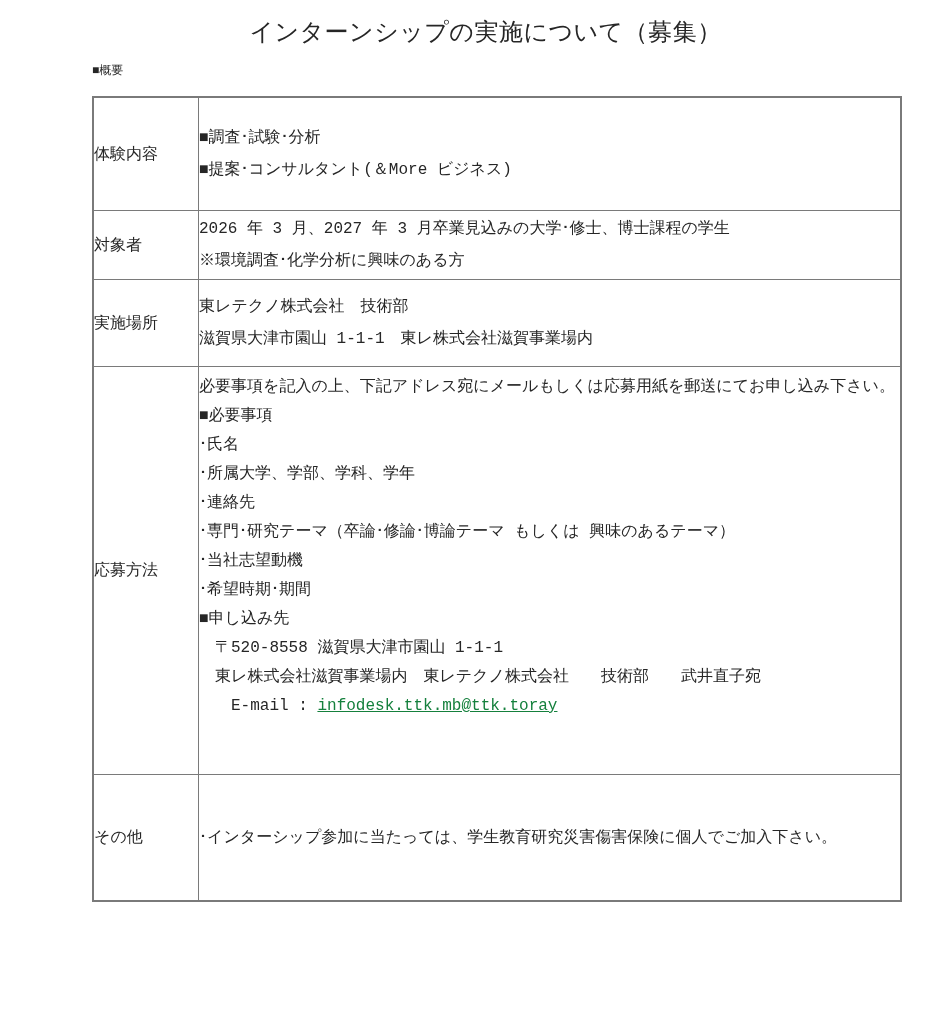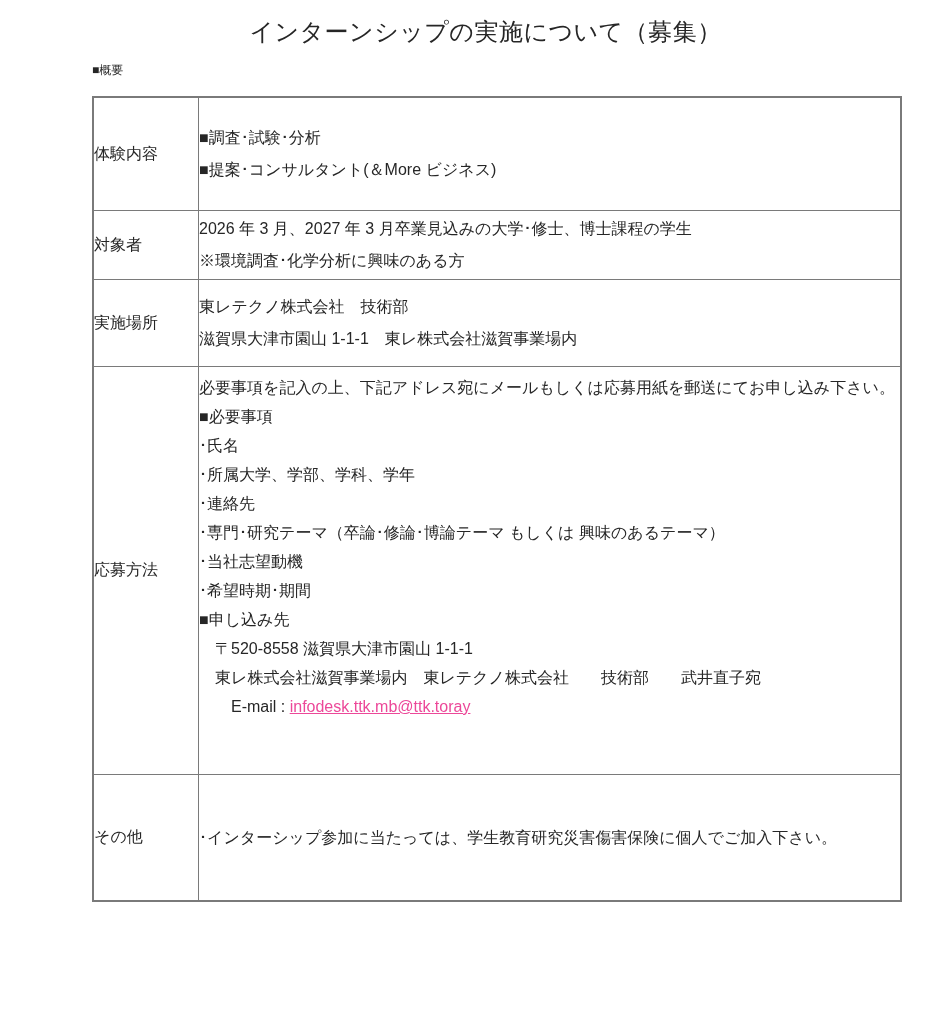--- a/index.html
+++ b/index.html
@@ -49,20 +49,21 @@
     width: 104px;
     padding-left: 8px;
   }
   td.content-cell {
     padding-left: 6px;
     padding-right: 4px;
   }
   .line {
     line-height: 32px;
     white-space: pre-wrap;
+    font-family: Liberation Mono, monospace;
   }
   tr.r1 td { height: 112px; }
   tr.r2 td { height: 68px; border-radius: 18px; }
   tr.r3 td { height: 86px; }
   tr.r4 td { height: 75px; }
   tr.r5 td { height: 401px; }
   tr.r6 td { height: 125px; }
   tr.r5 td.content-cell {
     vertical-align: top;
     padding-top: 6px;
@@ -112,21 +113,21 @@
           <div class="line">■必要事項</div>
           <div class="line">･氏名</div>
           <div class="line">･所属大学、学部、学科、学年</div>
           <div class="line">･連絡先</div>
           <div class="line">･専門･研究テーマ（卒論･修論･博論テーマ もしくは 興味のあるテーマ）</div>
           <div class="line">･当社志望動機</div>
           <div class="line">･希望時期･期間</div>
           <div class="line">■申し込み先</div>
           <div class="line">　〒520-8558 滋賀県大津市園山 1-1-1</div>
           <div class="line">　東レ株式会社滋賀事業場内　東レテクノ株式会社　　技術部　　武井直子宛</div>
-          <div class="line"><span>　　E-mail : </span><a class="email-link" href="#" style="color: #ec4899;">infodesk.ttk.mb@ttk.toray</a></div>
+          <div class="line"><span>　　E-mail : </span><a class="email-link" href="#" style="color: #15803d;">infodesk.ttk.mb@ttk.toray</a></div>
         </td>
       </tr>
       <tr class="r6">
         <td class="label-cell">その他</td>
         <td class="content-cell">
           <div class="line">･インターシップ参加に当たっては、学生教育研究災害傷害保険に個人でご加入下さい。</div>
         </td>
       </tr>
     </tbody>
 </table>

